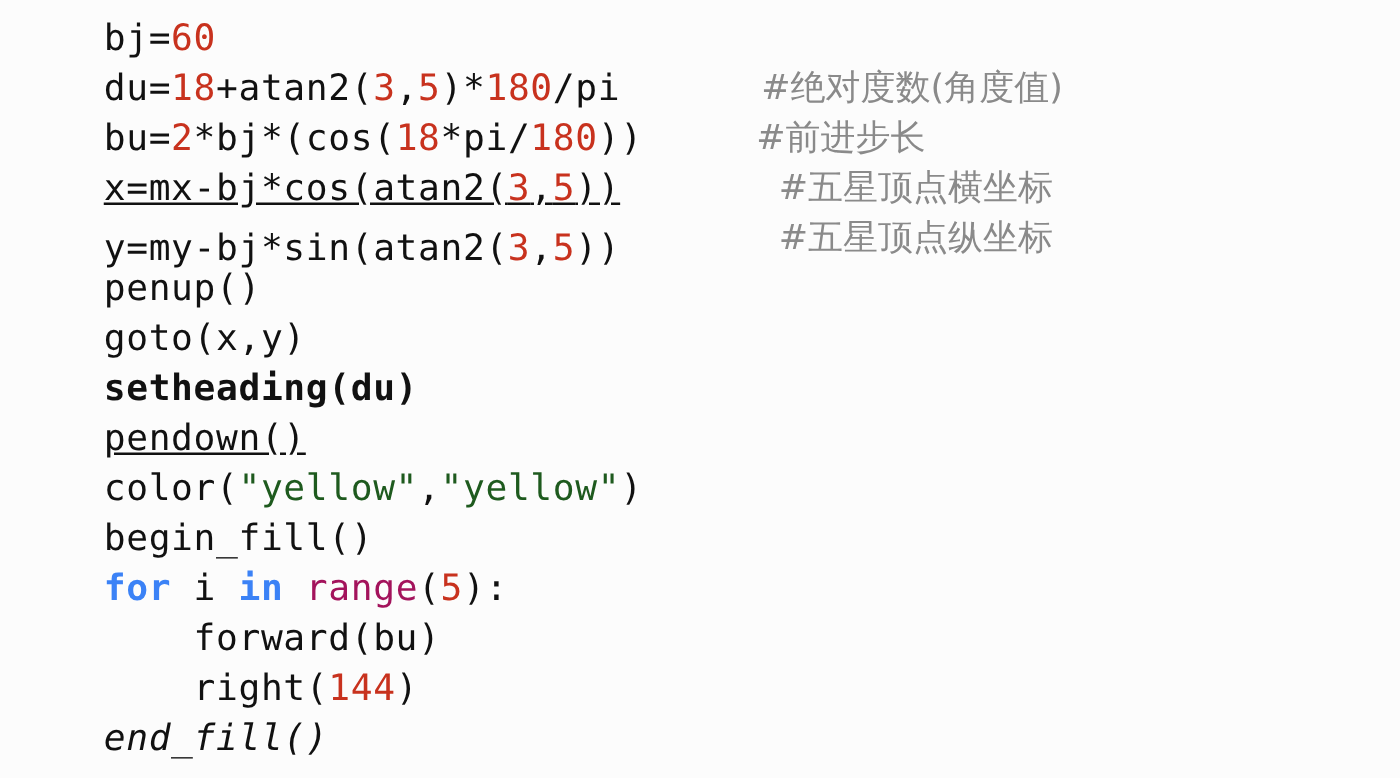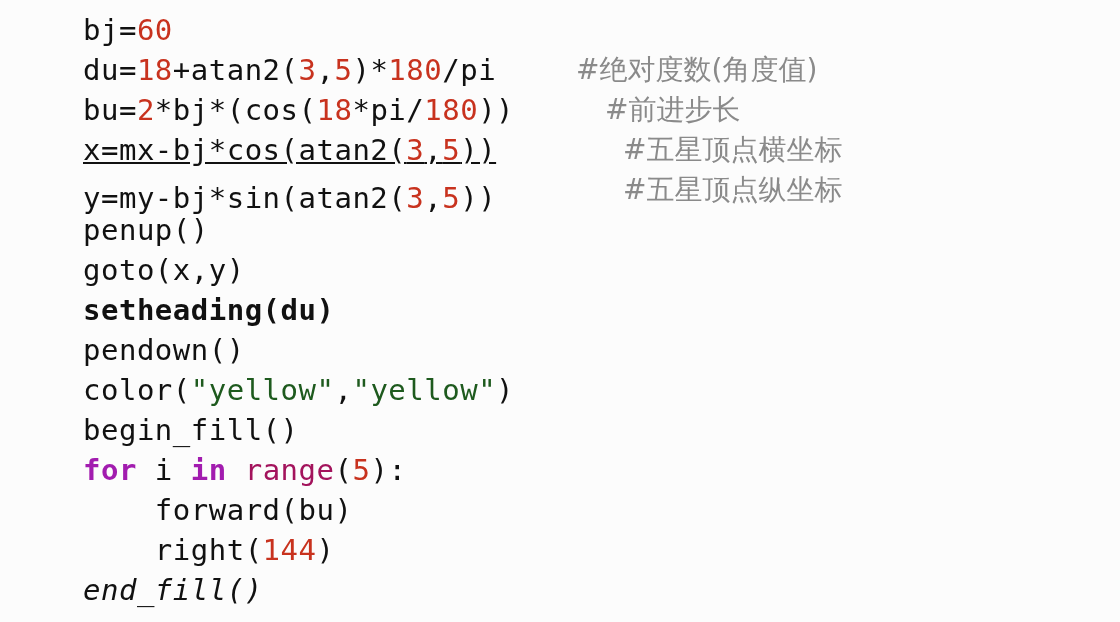--- a/index.html
+++ b/index.html
@@ -12,46 +12,46 @@
     position:absolute; left:83px; top:10px;
     font-family:"DejaVu Sans Mono","Liberation Mono",monospace;
     font-size:29px;
     letter-spacing:0.5px;
     color:#111;
   }
   .line {
     position:absolute; left:0; height:40px; line-height:40px; white-space:pre;
   }
   .num { color:#c8321e; }
-  .kw { color:#a21caf; font-weight:bold; }
+  .kw { color:#3b82f6; font-weight:bold; }
   .bi { color:#a3135c; }
   .str { color:#1e5a1e; }
   .comment {
     position:absolute; white-space:pre; height:40px; line-height:40px;
     font-family:"DejaVu Sans","Liberation Sans",sans-serif;
     font-size:28px; color:#8a8a8a;
   }
 </style>
 </head>
 <body>
 
 <div class="code" id="code">
     <div class="line" style="top: 0px;"><span>bj=</span><span class="num">60</span></div>
     <div class="line" style="top: 40px;"><span>du=</span><span class="num">18</span><span>+atan2(</span><span class="num">3</span><span>,</span><span class="num">5</span><span>)*</span><span class="num">180</span><span>/pi</span></div>
     <div class="line" style="top: 80px;"><span>bu=</span><span class="num">2</span><span>*bj*(cos(</span><span class="num">18</span><span>*pi/</span><span class="num">180</span><span>))</span></div>
     <div class="line" style="top: 120px; text-decoration: underline;"><span>x=mx-bj*cos(atan2(</span><span class="num">3</span><span>,</span><span class="num">5</span><span>))</span></div>
     <div class="line" style="top: 168px;"><span>y=my-bj*sin(atan2(</span><span class="num">3</span><span>,</span><span class="num">5</span><span>))</span></div>
     <div class="line" style="top: 200px;"><span>penup()</span></div>
     <div class="line" style="top: 240px;"><span>goto(x,y)</span></div>
     <div class="line" style="top: 280px; font-weight: bold;"><span>setheading(du)</span></div>
-    <div class="line" style="top: 320px;"><span>pendown()</span></div>
+    <div class="line" style="top: 320px; text-decoration: underline;"><span>pendown()</span></div>
     <div class="line" style="top: 360px;"><span>color(</span><span class="str">"yellow"</span><span>,</span><span class="str">"yellow"</span><span>)</span></div>
     <div class="line" style="top: 400px;"><span>begin_fill()</span></div>
     <div class="line" style="top: 440px;"><span class="kw">for</span><span> i </span><span class="kw">in</span><span> </span><span class="bi">range</span><span>(</span><span class="num">5</span><span>):</span></div>
     <div class="line" style="top: 480px;"><span>    forward(bu)</span></div>
     <div class="line" style="top: 520px;"><span>    right(</span><span class="num">144</span><span>)</span></div>
     <div class="line" style="top: 560px; font-style: italic;"><span>end_fill()</span></div>
   </div>
 
-<div class="comment" style="top: 50px; left: 576px;">#绝对度数(角度值)</div>
+<div class="comment" style="top: 50px; left: 609px;">#绝对度数(角度值)</div>
 <div class="comment" style="top: 90px; left: 605px;">#前进步长</div>
 <div class="comment" style="top: 130px; left: 623px;">#五星顶点横坐标</div>
 <div class="comment" style="top: 170px; left: 623px;">#五星顶点纵坐标</div>
 
 </body></html>

